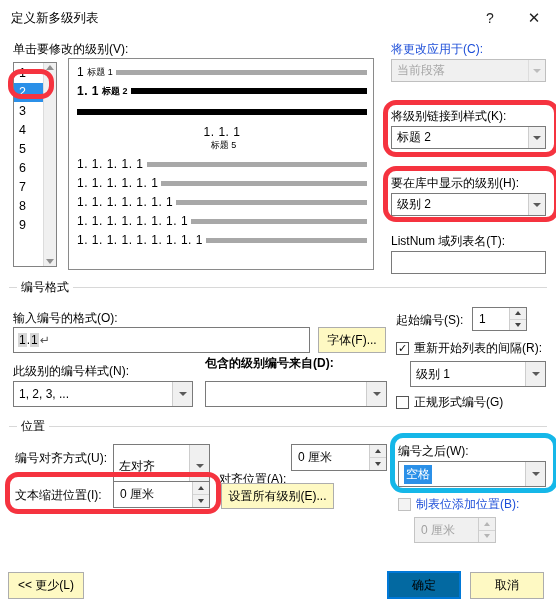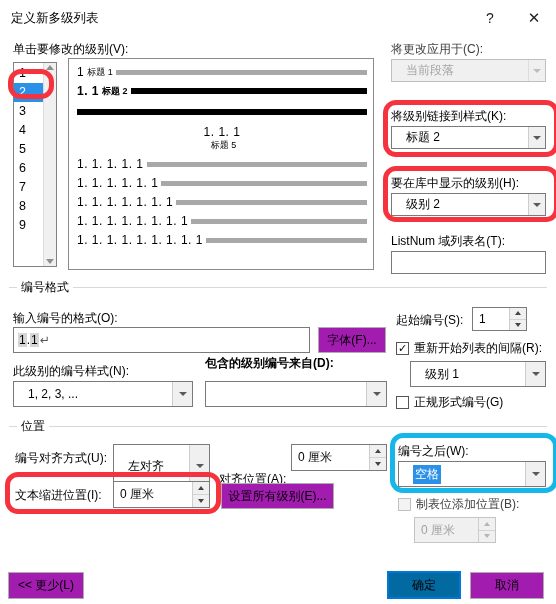--- a/index.html
+++ b/index.html
@@ -23,29 +23,29 @@
   .title-text { font-size:12.5px; margin-left:11px; color:#000; }
   .title-btns { position:absolute; right:0; top:0; height:36px; display:flex; }
   .tb-btn {
     width:44px; height:36px;
     display:flex; align-items:center; justify-content:center;
     font-size:14px; color:#222;
   }
   .tb-btn.close { font-size:15px; }
   
   .lbl { font-size:12px; color:#000; white-space:nowrap; }
-  .lbl.dis { color:#404040; }
+  .lbl.dis { color:#1d4ed8; }
   .field {
     border:1px solid #7a7a7a; background:#fff; height:23px;
     display:flex; align-items:center; padding:0 4px; font-size:12px;
   }
   .combo {
     border:1px solid #7a7a7a; background:#fff; height:23px;
     display:flex; align-items:center; position:relative;
-    font-size:12px; padding-left:14px;
+    font-size:12px; padding-left:5px;
   }
   .combo .arrow {
     position:absolute; right:0; top:0; bottom:0; width:17px;
     background:#f0f0f0; border-left:1px solid #cdcdcd;
     display:flex; align-items:center; justify-content:center;
   }
   .combo.dis { background:#f0f0f0; border-color:#bfbfbf; color:#a6a6a6; }
   .combo.dis .arrow { background:#f0f0f0; border-left:1px solid #ddd; }
   .chev {
     width:0;height:0;border-left:4px solid transparent;border-right:4px solid transparent;
@@ -63,21 +63,21 @@
     display:flex; flex-direction:column;
     border-left:1px solid #cdcdcd; background:#f0f0f0;
   }
   .spin .sb { flex:1; display:flex; align-items:center; justify-content:center; }
   .spin .sb + .sb { border-top:1px solid #d4d4d4; }
   .tri-up { width:0;height:0;border-left:3.5px solid transparent;border-right:3.5px solid transparent;border-bottom:4px solid #444; }
   .tri-dn { width:0;height:0;border-left:3.5px solid transparent;border-right:3.5px solid transparent;border-top:4px solid #444; }
   .tri-up.dis { border-bottom-color:#b5b5b5; }
   .tri-dn.dis { border-top-color:#b5b5b5; }
   .btn {
-    border:1px solid #adadad; background:#a21caf; height:26px;
+    border:1px solid #adadad; background:#fef9c3; height:26px;
     display:flex; align-items:center; justify-content:center;
     font-size:12px; color:#000;
   }
   .btn.default { border:2px solid #0078d7; background:#0369a1; }
   .cb { display:flex; align-items:center; gap:5px; }
   .box {
     width:13px;height:13px;border:1px solid #555; background:#fff;
     display:flex;align-items:center;justify-content:center;
     font-size:11px; line-height:1; color:#000; flex:none;
   }

